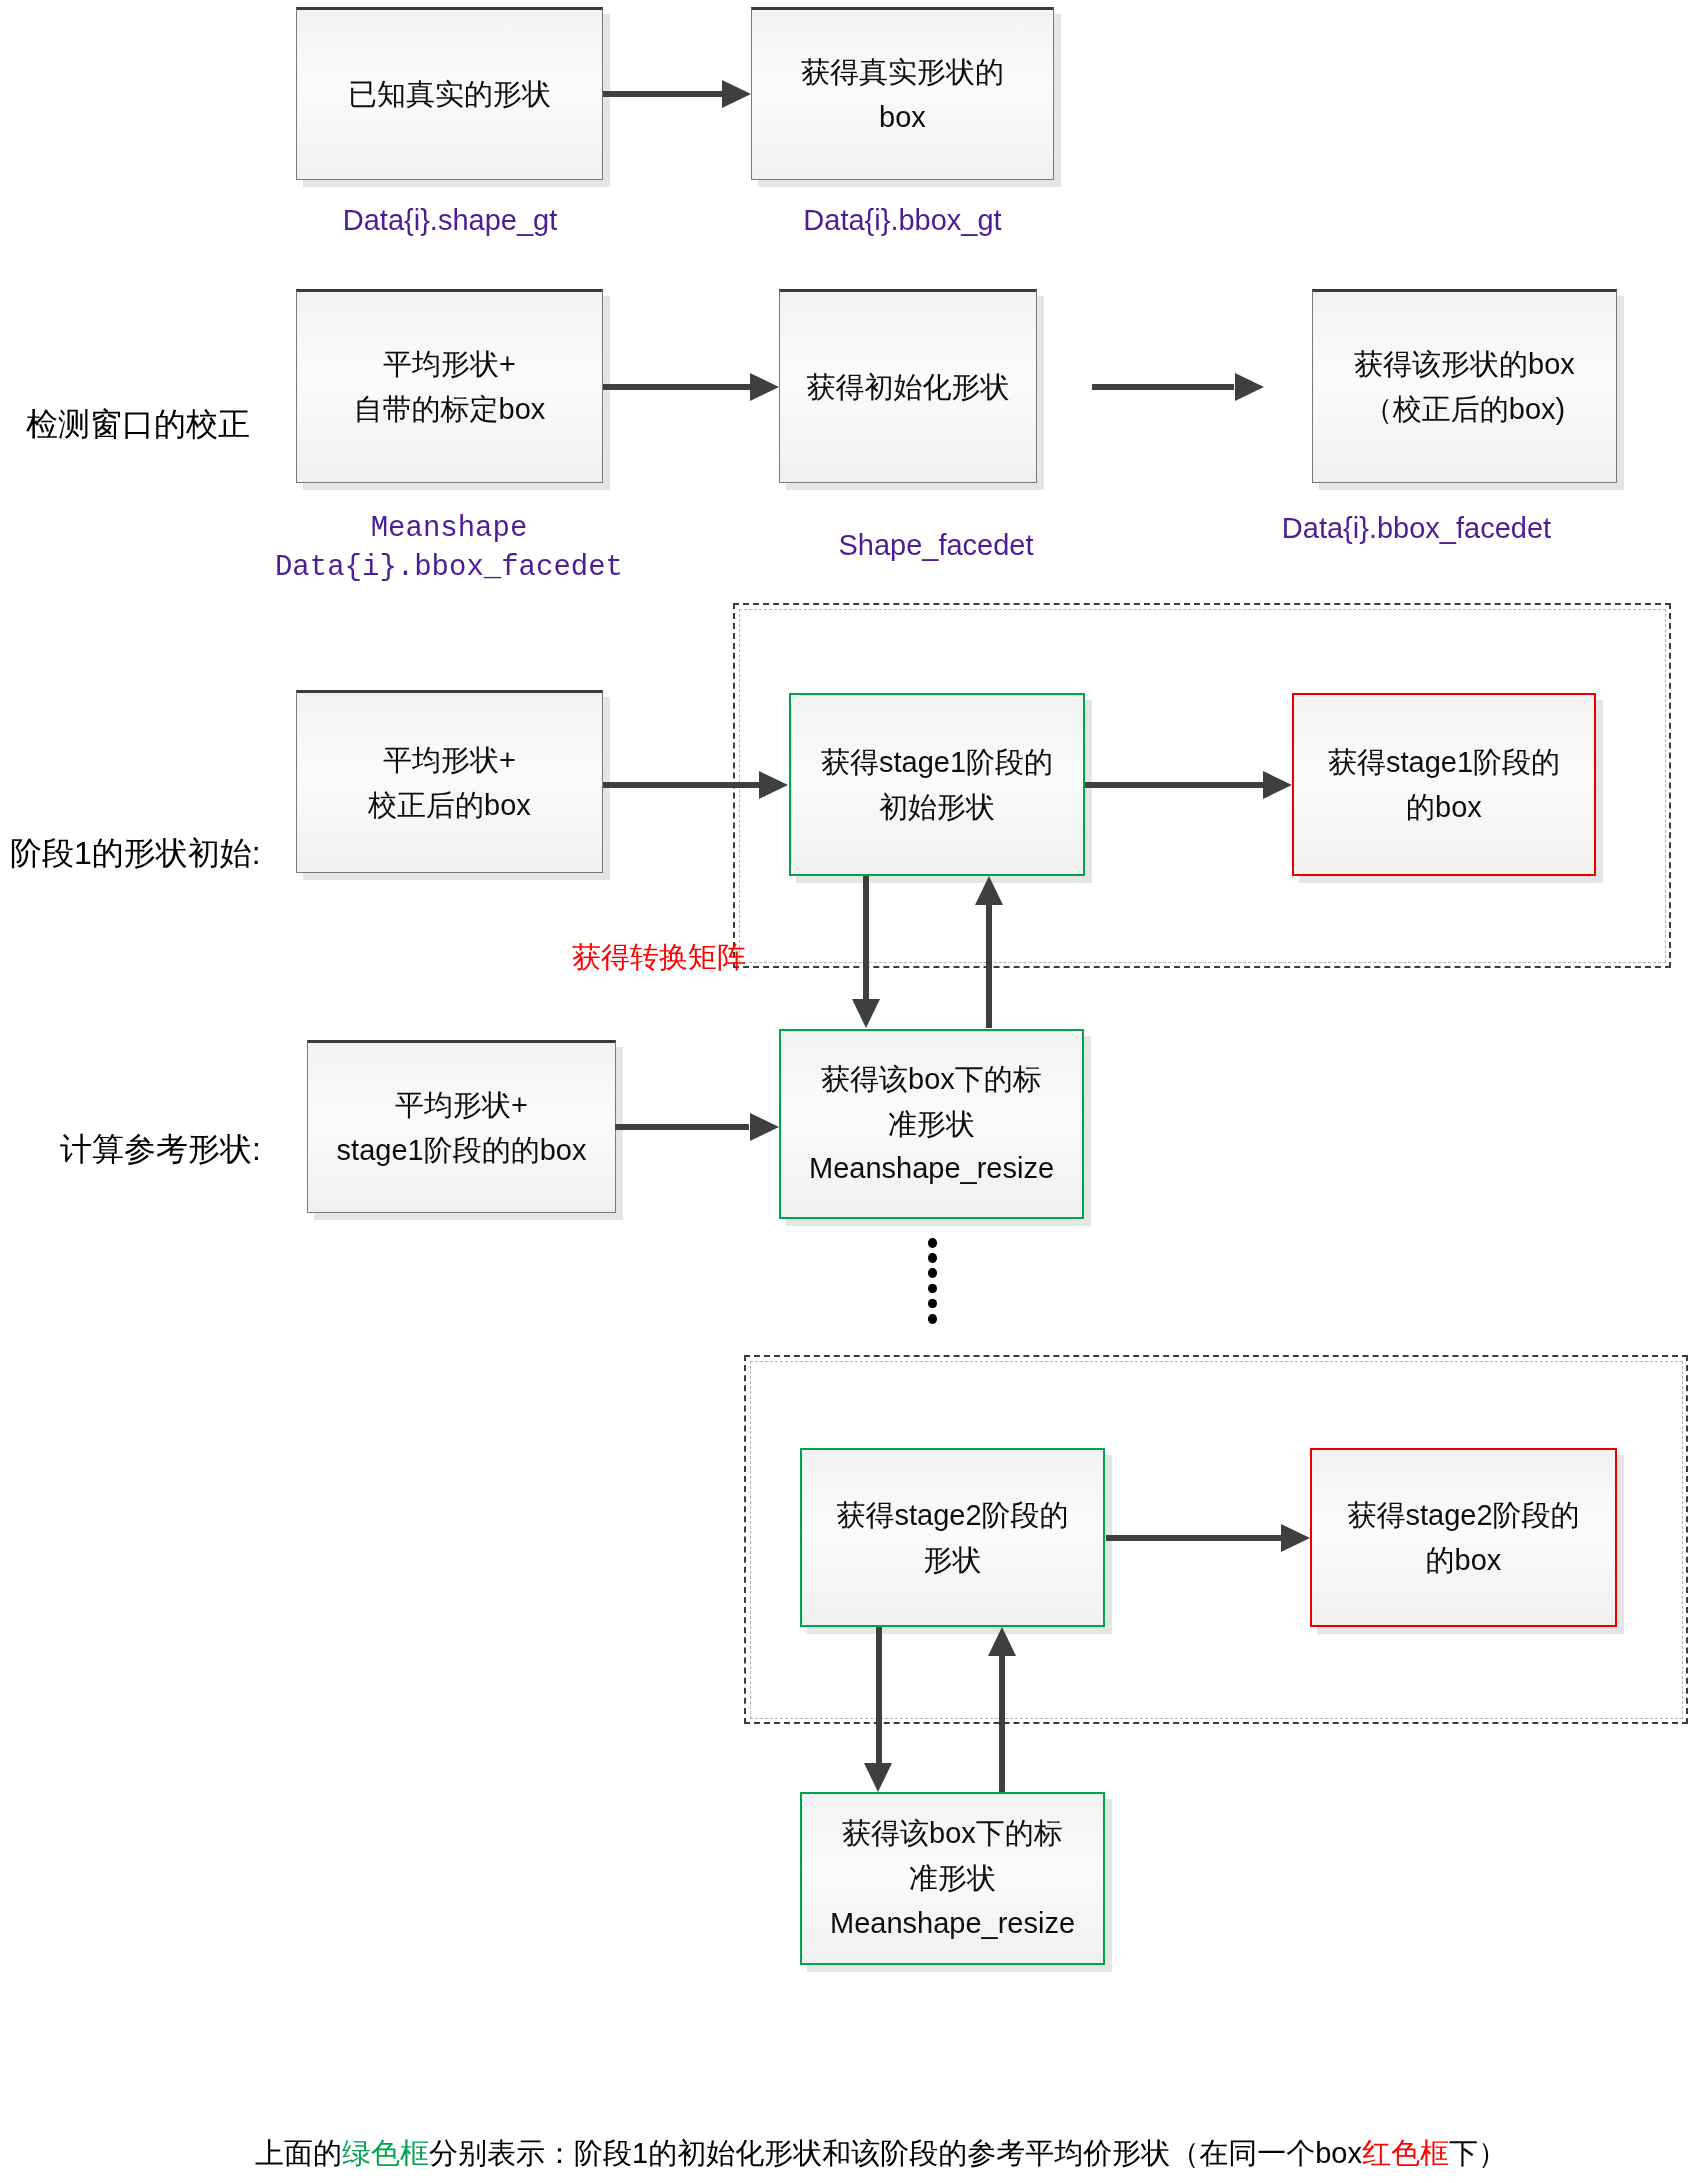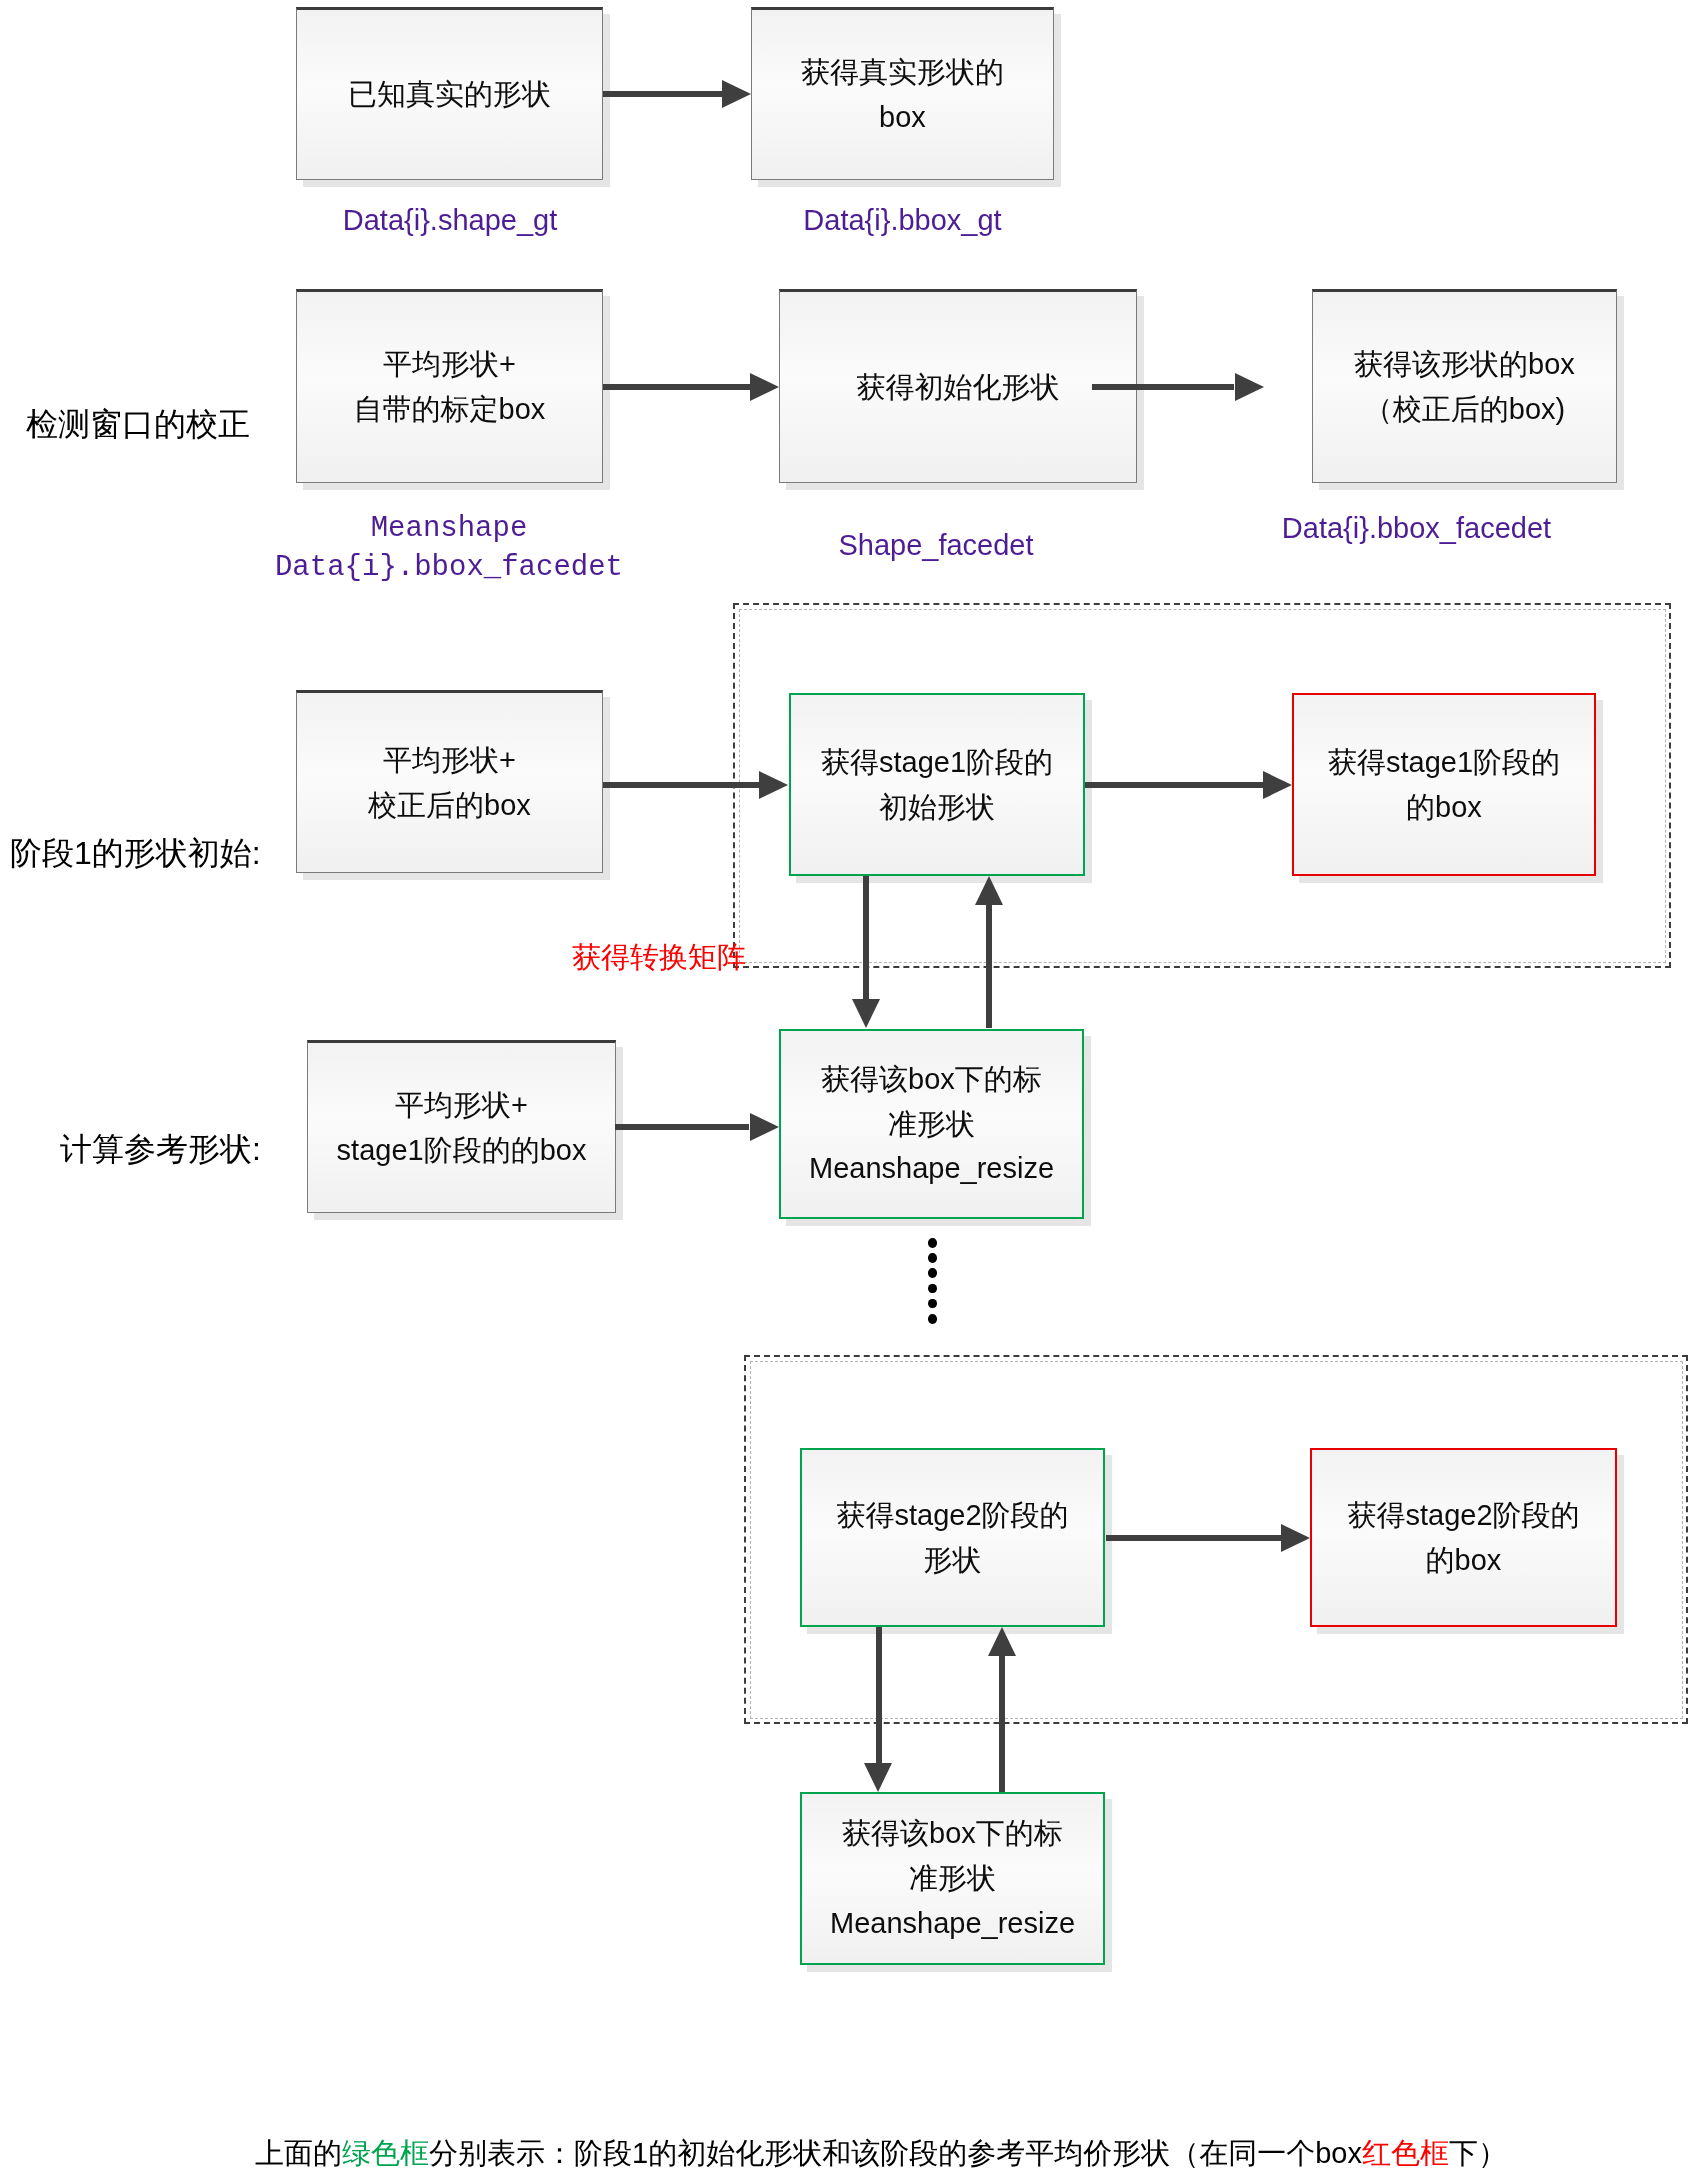--- a/index.html
+++ b/index.html
@@ -81,21 +81,21 @@
 <div class="box" style="left:751px;top:7px;width:303px;height:173px;">获得真实形状的
 box</div>
 <div class="under-label" style="left:268px;top:201px;width:364px;">Data{i}.shape_gt</div>
 <div class="under-label" style="left:726px;top:201px;width:353px;">Data{i}.bbox_gt</div>
 <div class="hline" style="left:603px;top:91px;width:119px;"></div>
 <div class="head-r" style="left:722px;top:80px;"></div>
 
 <div class="side-label" style="left:26px;top:365px;">检测窗口的校正</div>
 <div class="box" style="left:296px;top:289px;width:307px;height:194px;">平均形状+
 自带的标定box</div>
-<div class="box" style="left:779px;top:289px;width:358px;height:194px;">获得初始化形状</div>
+<div class="box" style="left:779px;top:289px;width:258px;height:194px;">获得初始化形状</div>
 <div class="box" style="left:1264px;top:289px;width:305px;height:194px;margin-left:48px;">获得该形状的box
 （校正后的box)</div>
 <div class="under-label" style="left:232px;top:509px;width:434px;font-family:Liberation Mono, monospace;">Meanshape
 Data{i}.bbox_facedet</div>
 <div class="under-label" style="left:778px;top:526px;width:316px;">Shape_facedet</div>
 <div class="under-label" style="left:1232px;top:509px;width:369px;">Data{i}.bbox_facedet</div>
 <div class="hline" style="left:603px;top:384px;width:147px;"></div>
 <div class="head-r" style="left:750px;top:373px;"></div>
 <div class="hline" style="left:1092px;top:384px;width:142px;"></div>
 <div class="head-r" style="left:1235px;top:373px;"></div>

